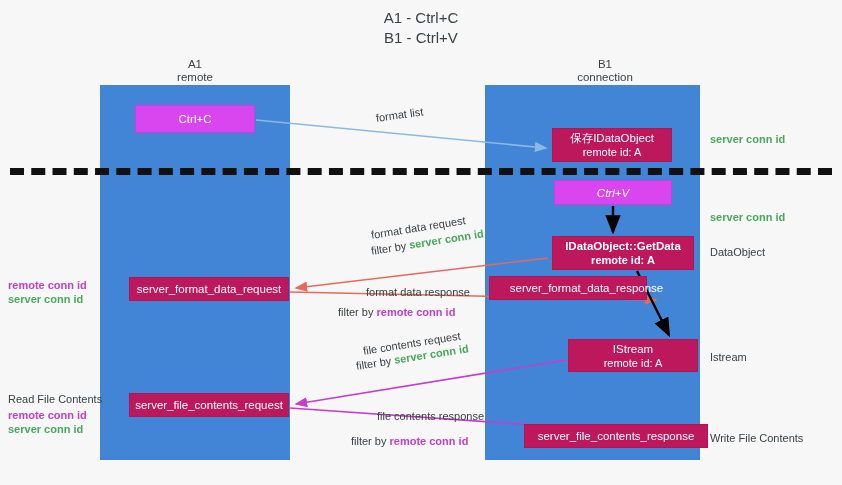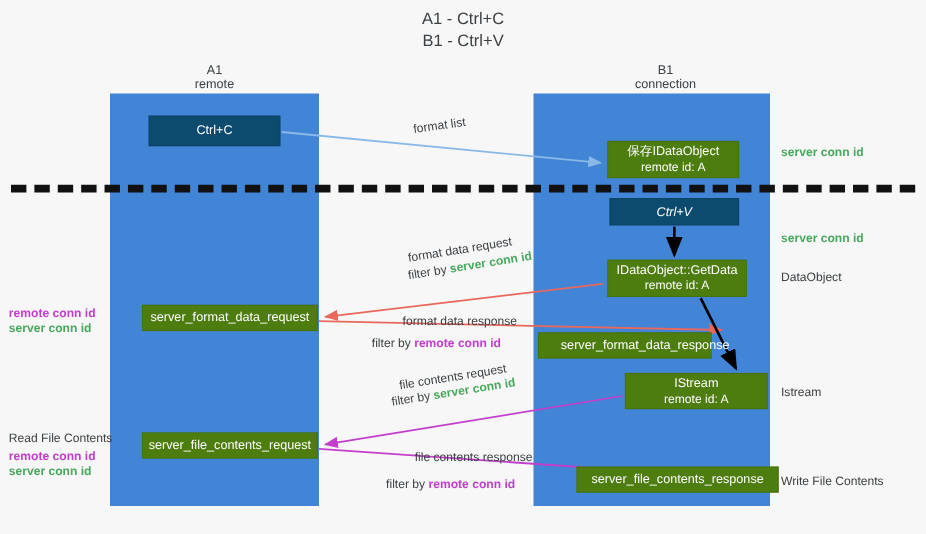--- a/index.html
+++ b/index.html
@@ -38,31 +38,31 @@
     border-top:7px dashed #111111;
   }
 
   
   .node{
     box-sizing:border-box;
     display:flex;flex-direction:column;align-items:center;justify-content:center;
     color:#ffffff;font-size:11.5px;line-height:14px;text-align:center;
     border:1px solid rgba(0,0,0,.08);
   }
-  .node.green{background:#0c4a6e;}
-  .node.orange{background:#4d7c0f;}
+  .node.green{background:#d946ef;}
+  .node.orange{background:#be185d;}
   .node .l2{font-size:11px;}
 
   #n-ctrlc{left:135px;top:105px;width:120px;height:28px;}
   #n-idataobj{left:552px;top:128px;width:120px;height:34px;}
   #n-ctrlv{left:554px;top:180px;width:118px;height:25px;font-style:italic;}
-  #n-getdata{left:552px;top:236px;width:127px;height:34px;}
+  #n-getdata{left:552px;top:236px;width:142px;height:34px;font-weight:bold;}
   #n-istream{left:568px;top:339px;width:130px;height:33px;}
   #n-fmt-req{left:129px;top:277px;width:160px;height:24px;}
-  #n-fmt-resp{left:489px;top:302px;width:158px;height:24px;padding-left:37px;}
+  #n-fmt-resp{left:489px;top:276px;width:158px;height:24px;padding-left:37px;}
   #n-file-req{left:129px;top:393px;width:160px;height:24px;justify-content:center;}
   #n-file-resp{left:524px;top:424px;width:184px;height:24px;}
 
   
   .lbl{font-size:11px;line-height:14px;color:#3c4043;white-space:nowrap;}
   .green-t{color:#49a85e;font-weight:bold;}
   .mag-t{color:#c23fcc;font-weight:bold;}
   .rot-a{transform:rotate(-9deg);transform-origin:left top;}
   .rot-b{transform:rotate(-8deg);transform-origin:left top;}
 

